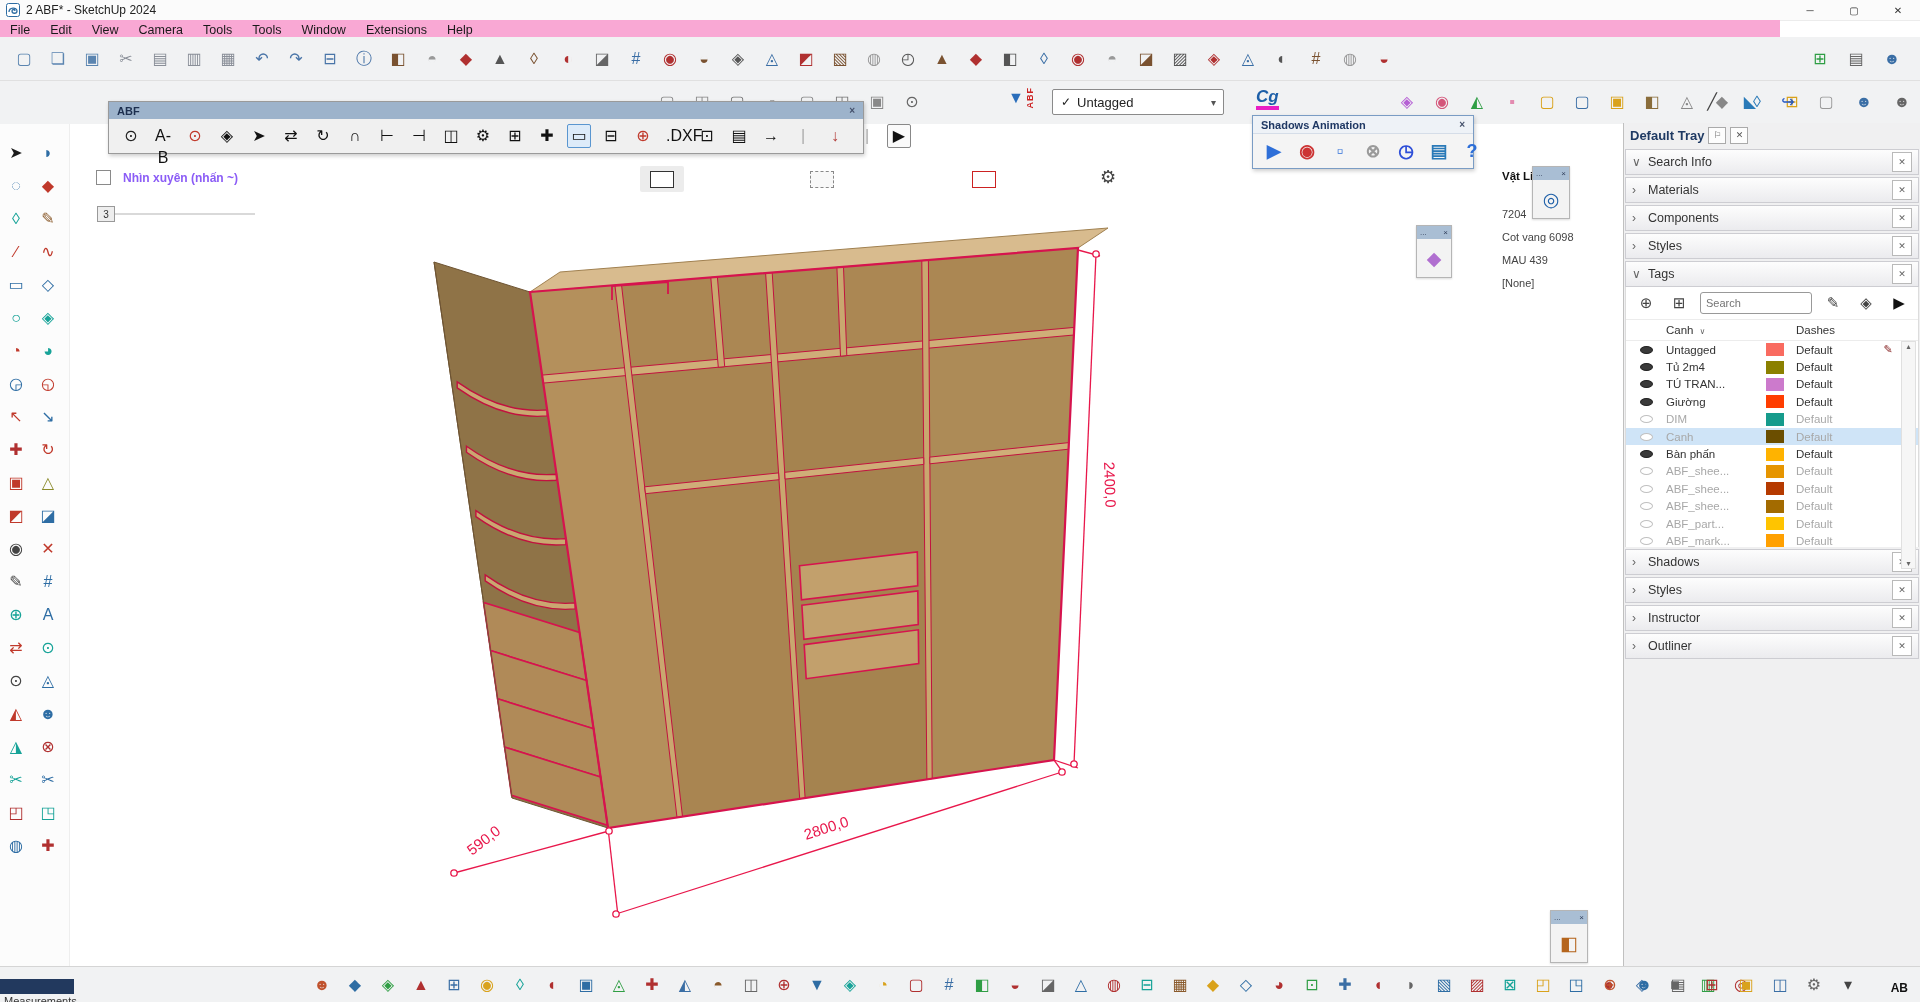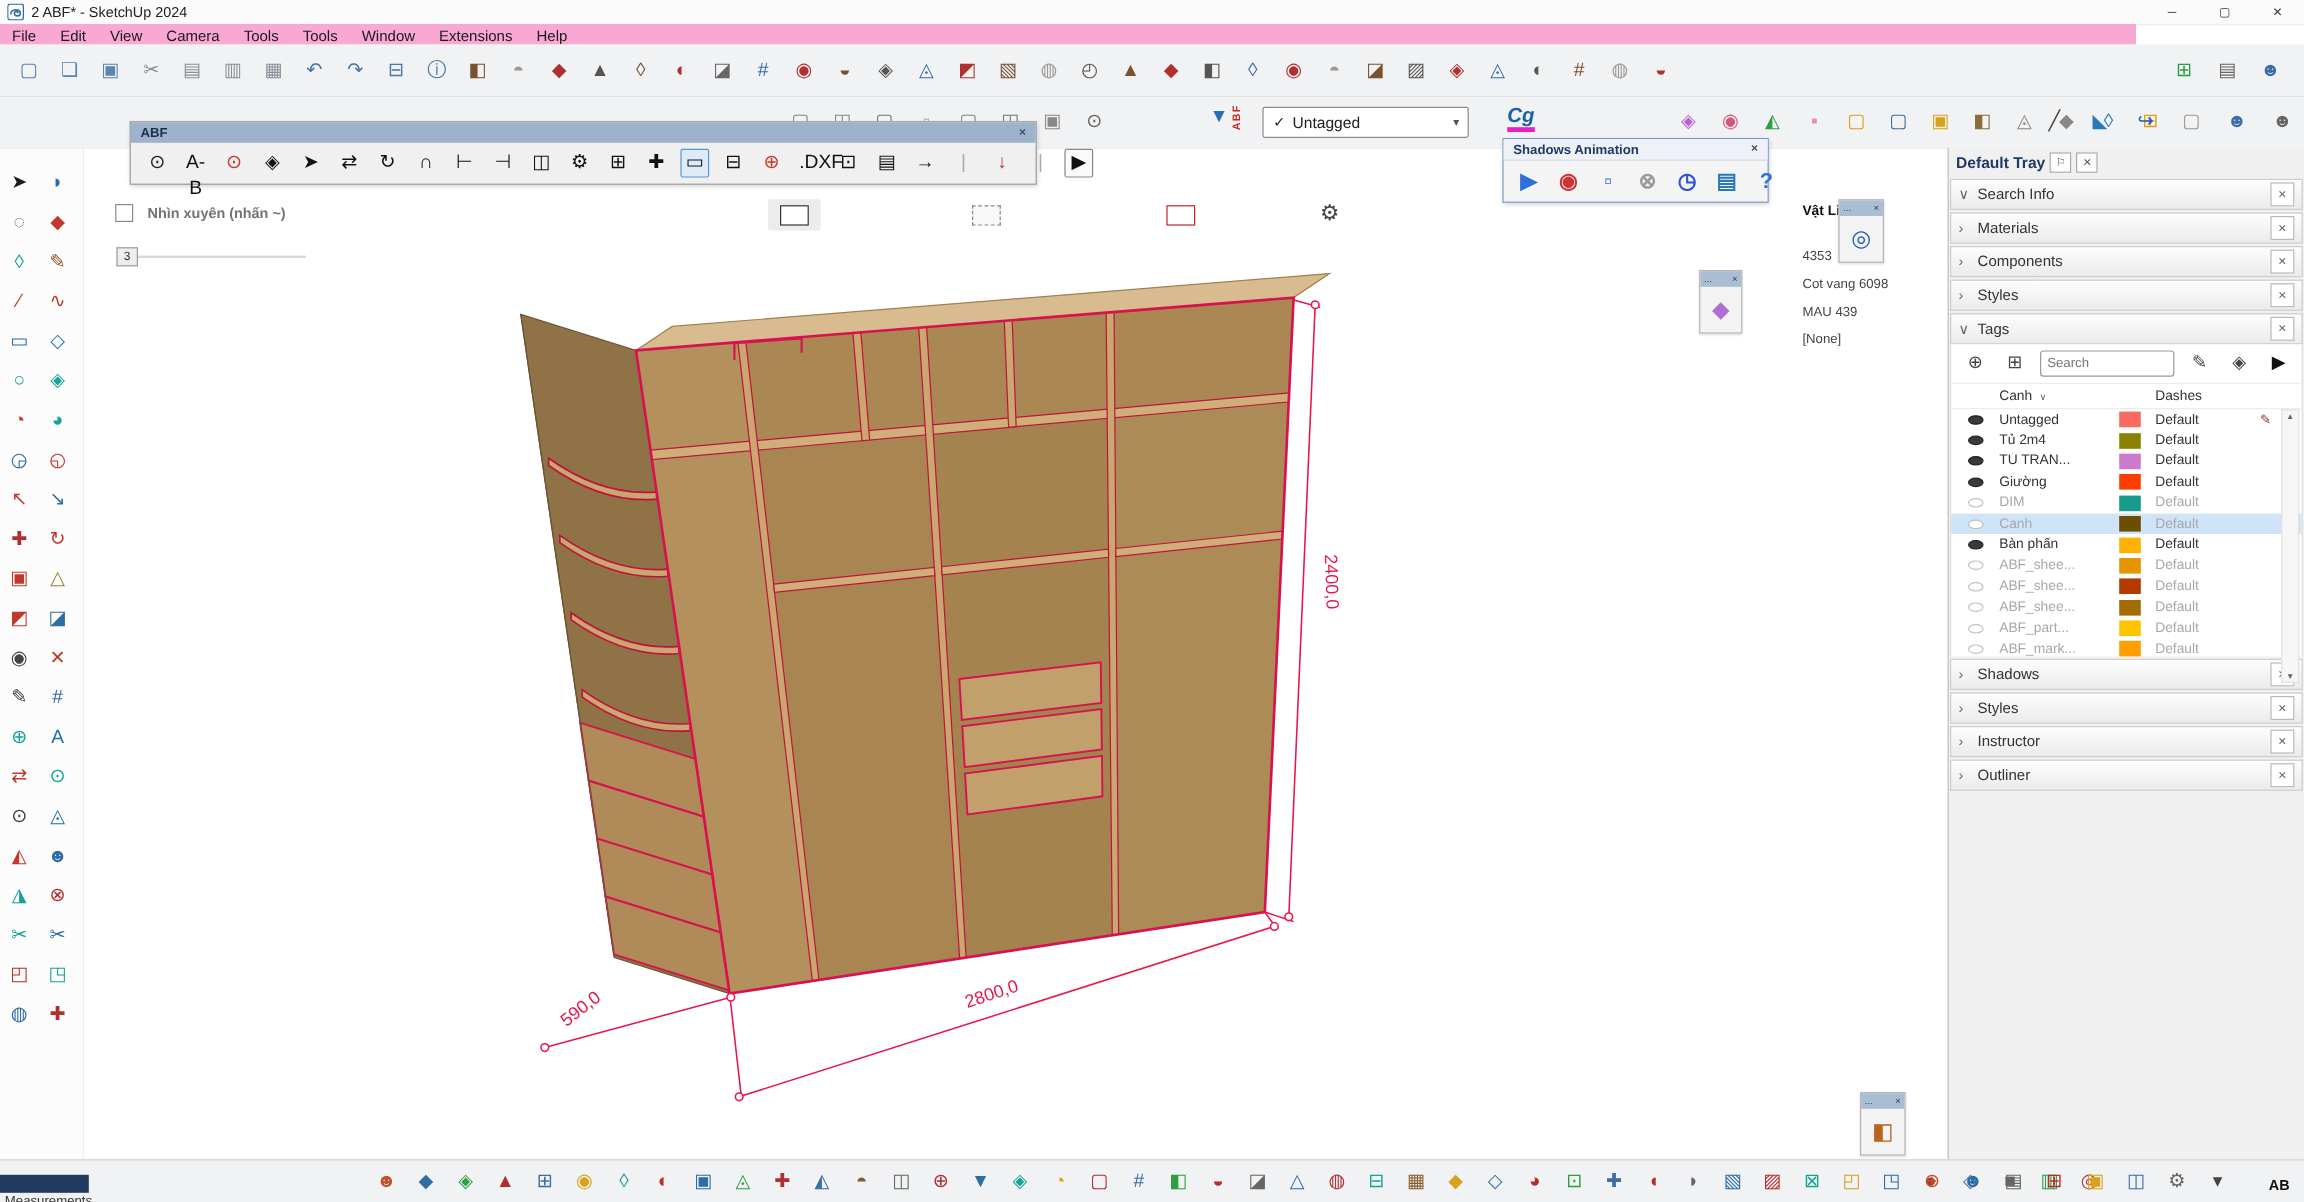--- a/index.html
+++ b/index.html
@@ -39,21 +39,21 @@
   
   .rail{position:absolute;left:0;top:124px;width:70px;height:842px;background:#fcfcfc;
     border-right:1px solid #eee;display:grid;grid-template-columns:32px 32px;grid-auto-rows:33px;
     justify-items:center;align-items:center;padding-top:12px;box-sizing:border-box;}
   .rail .ticon{font-size:16px;}
   
   .canvas{position:absolute;left:70px;top:124px;width:1553px;height:842px;background:#fff;}
   .canvas svg{position:absolute;left:0;top:0;}
   .viewopts{position:absolute;left:96px;top:170px;display:flex;align-items:center;gap:12px;}
   .cbox{width:13px;height:13px;background:#fff;border:1px solid #8a8a8a;}
-  .cblabel{font-size:12px;font-weight:bold;color:#737373;}
+  .cblabel{font-size:12px;font-weight:bold;color:#8b5cf6;}
   .stylebtn{position:absolute;width:44px;height:26px;background:#ececec;border-radius:2px;
     display:flex;align-items:center;justify-content:center;}
   .sb-in{width:22px;height:15px;background:#fff;}
   .sb-solid{border:1.5px solid #333;}
   .sb-dashed{border:1.5px dashed #888;background:#f8f8f8;}
   .sb-red{border:1.5px solid #cc2222;}
   .gearbtn{position:absolute;left:1100px;top:166px;font-size:18px;color:#444;}
   .slider3{position:absolute;left:97px;top:206px;display:flex;align-items:center;}
   .sl-box{width:16px;height:14px;border:1px solid #999;background:#eee;font-size:10px;
     display:flex;align-items:center;justify-content:center;color:#333;}
@@ -398,21 +398,21 @@
   <div class="slider3">
     <span class="sl-box">3</span>
     <span class="sl-track"></span>
   </div>
 
 
   <div class="vatli">
     <div class="vatli-title">Vật Li</div>
     <div class="vatli-vals">
 
-    <span>4353</span>
+    <span>7204</span>
         <span>Cot vang 6098</span>
         <span>MAU 439</span>
         <span>[None]</span>
       </div>
   </div>
 
   <div class="miniwin" style="left:1532px;top:166px;">
     <div class="mw-bar">
         <span>...</span>
         <span>×</span>

